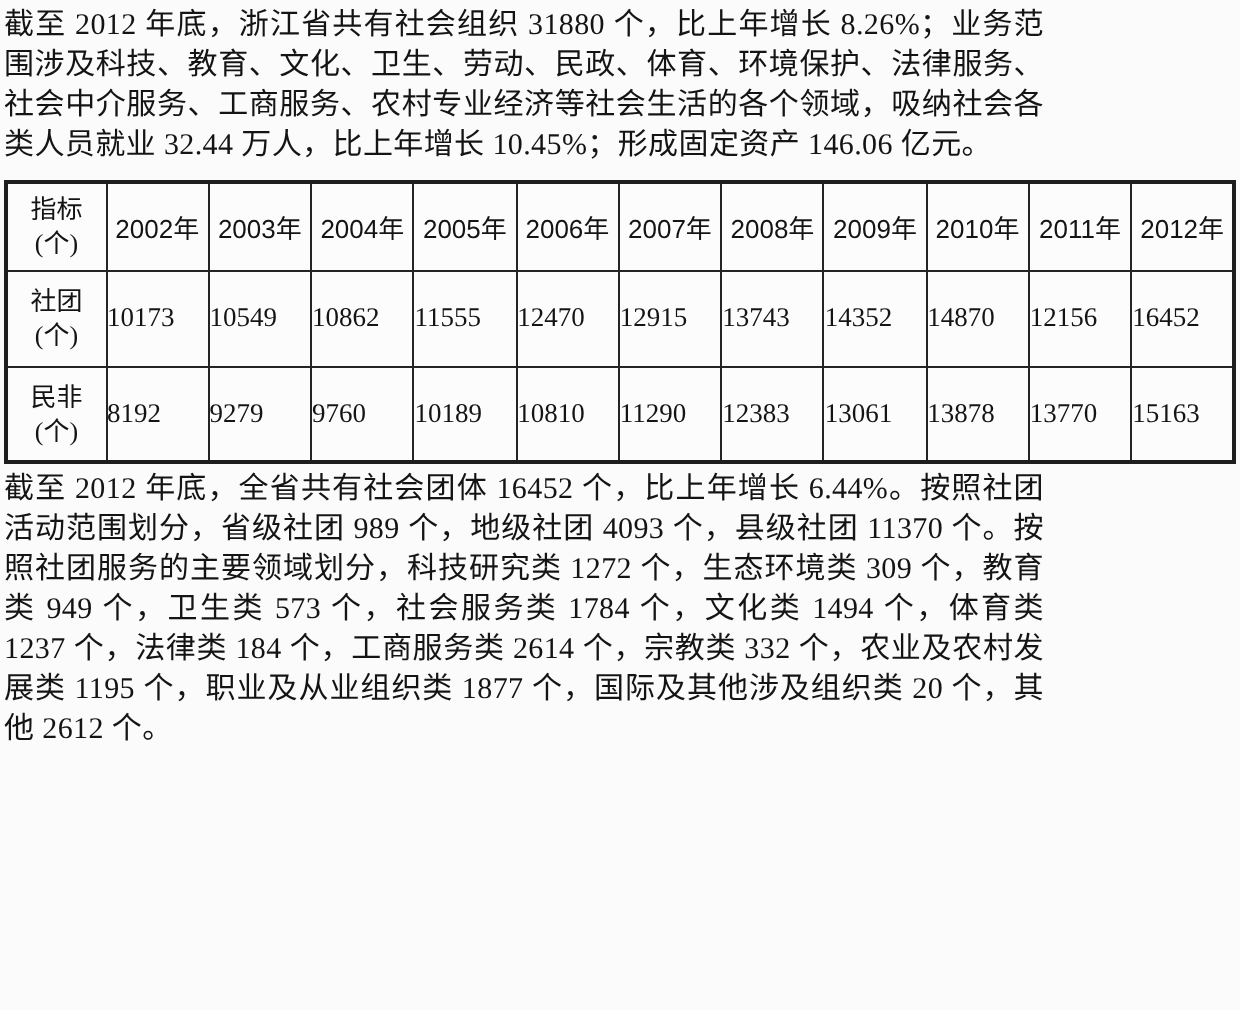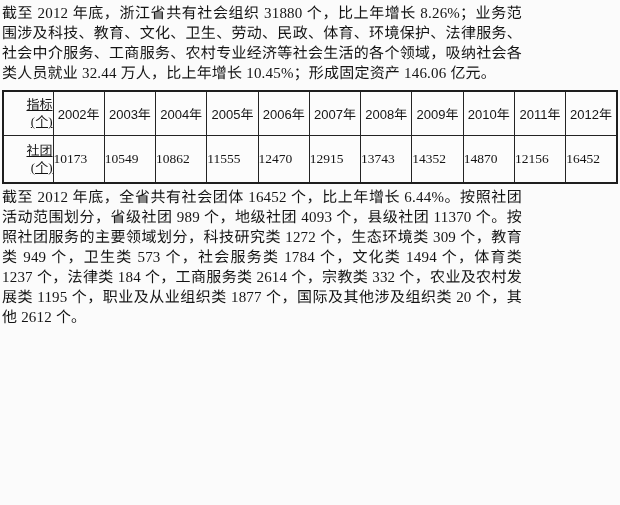--- a/index.html
+++ b/index.html
@@ -46,25 +46,24 @@
   }
   table.stats col.c-label { width: 50px; }
 
   thead tr { height: 44px; }
   tbody tr { height: 48px; margin-left: 30px; }
 
   th.corner, th.rowlabel {
     font-family: "Liberation Serif", "DejaVu Serif", serif;
     font-weight: 400;
     font-size: 13px;
-    text-align: right;
+    text-align: center;
     vertical-align: middle;
     white-space: pre-line;
     line-height: 17px;
-    text-decoration: underline;
   }
   th.year {
     font-family: "Liberation Sans", "DejaVu Sans", sans-serif;
     font-weight: 400;
     font-size: 13px;
     text-align: center;
     vertical-align: middle;
   }
   td.val {
     font-family: "Liberation Serif", "DejaVu Serif", serif;
@@ -111,19 +110,34 @@
           <td class="val">10862</td>
           <td class="val">11555</td>
           <td class="val">12470</td>
           <td class="val">12915</td>
           <td class="val">13743</td>
           <td class="val">14352</td>
           <td class="val">14870</td>
           <td class="val">12156</td>
           <td class="val">16452</td>
         </tr>
+        <tr>
+          <th class="rowlabel">民非
+(个)</th>
+          <td class="val">8192</td>
+          <td class="val">9279</td>
+          <td class="val">9760</td>
+          <td class="val">10189</td>
+          <td class="val">10810</td>
+          <td class="val">11290</td>
+          <td class="val">12383</td>
+          <td class="val">13061</td>
+          <td class="val">13878</td>
+          <td class="val">13770</td>
+          <td class="val">15163</td>
+        </tr>
       </tbody>
   </table>
 
   <p class="para p2">截至 2012 年底，全省共有社会团体 16452 个，比上年增长 6.44%。按照社团活动范围划分，省级社团 989 个，地级社团 4093 个，县级社团 11370 个。按照社团服务的主要领域划分，科技研究类 1272 个，生态环境类 309 个，教育类 949 个，卫生类 573 个，社会服务类 1784 个，文化类 1494 个，体育类 1237 个，法律类 184 个，工商服务类 2614 个，宗教类 332 个，农业及农村发展类 1195 个，职业及从业组织类 1877 个，国际及其他涉及组织类 20 个，其他 2612 个。</p>
 
 
 </div>
 
 </body></html>

